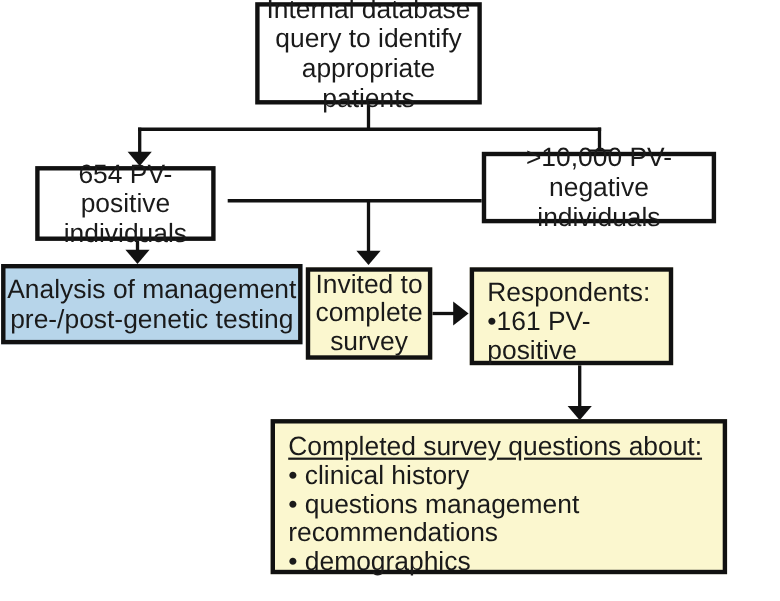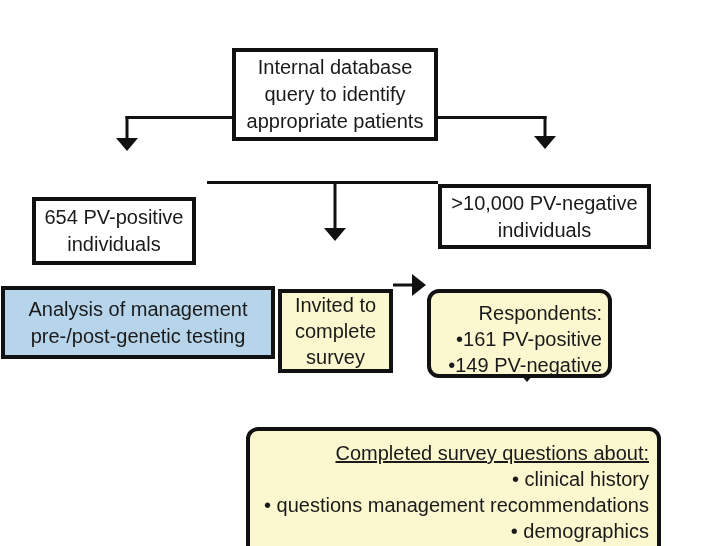--- a/index.html
+++ b/index.html
@@ -30,31 +30,29 @@
   .box {
     position: absolute;
     box-sizing: border-box;
     background: var(--white-bg, #ffffff);
     border: 4px solid var(--border, #111111);
     display: flex;
     align-items: center;
     justify-content: center;
     text-align: center;
     white-space: pre-line;
-    font-size: 20px;
+    font-size: 24px;
     line-height: 27px;
-    margin-top: 46px;
   }
   .box.blue   { background: var(--blue-bg, #b7d5ea); }
   .box.yellow { background: var(--yellow-bg, #fbf7cf); }
   .box.block {
     display: block;
-    text-align: right;
+    text-align: left;
     white-space: normal;
-    border-radius: 12px;
   }
   .b-top    { left: 232px; top: 2px;   width: 206px; height: 93px; }
   .b-pos    { left: 32px;  top: 151px; width: 164px; height: 68px; text-align: center; }
   .b-neg    { left: 438px; top: 138px; width: 213px; height: 65px; }
   .b-blue   { left: 1px;   top: 240px; width: 274px; height: 73px; }
   .b-inv    { left: 278px; top: 243px; width: 115px; height: 84px; line-height: 26px; }
   .b-resp   { left: 427px; top: 243px; width: 185px; height: 89px; padding: 7px 6px 0 12px; line-height: 26px; }
   .b-survey { left: 246px; top: 381px; width: 415px; height: 141px; padding: 9px 8px 0 12px; line-height: 26px; }
   .underlined { text-decoration: underline; }
 </style>
@@ -103,21 +101,20 @@
   <div class="box blue b-blue">Analysis of management
 pre-/post-genetic testing</div>
 
   <div class="box yellow b-inv">Invited to
 complete
 survey</div>
 
   <div class="box yellow block b-resp">
     <div>Respondents:</div>
     <div>•161 PV-positive</div>
-    <div>•149 PV-negative</div>
   </div>
 
   <div class="box yellow block b-survey">
     <div class="underlined">Completed survey questions about:</div>
     <div>• clinical history</div>
     <div>• questions management recommendations</div>
     <div>• demographics</div>
   </div>
 
 </div>

